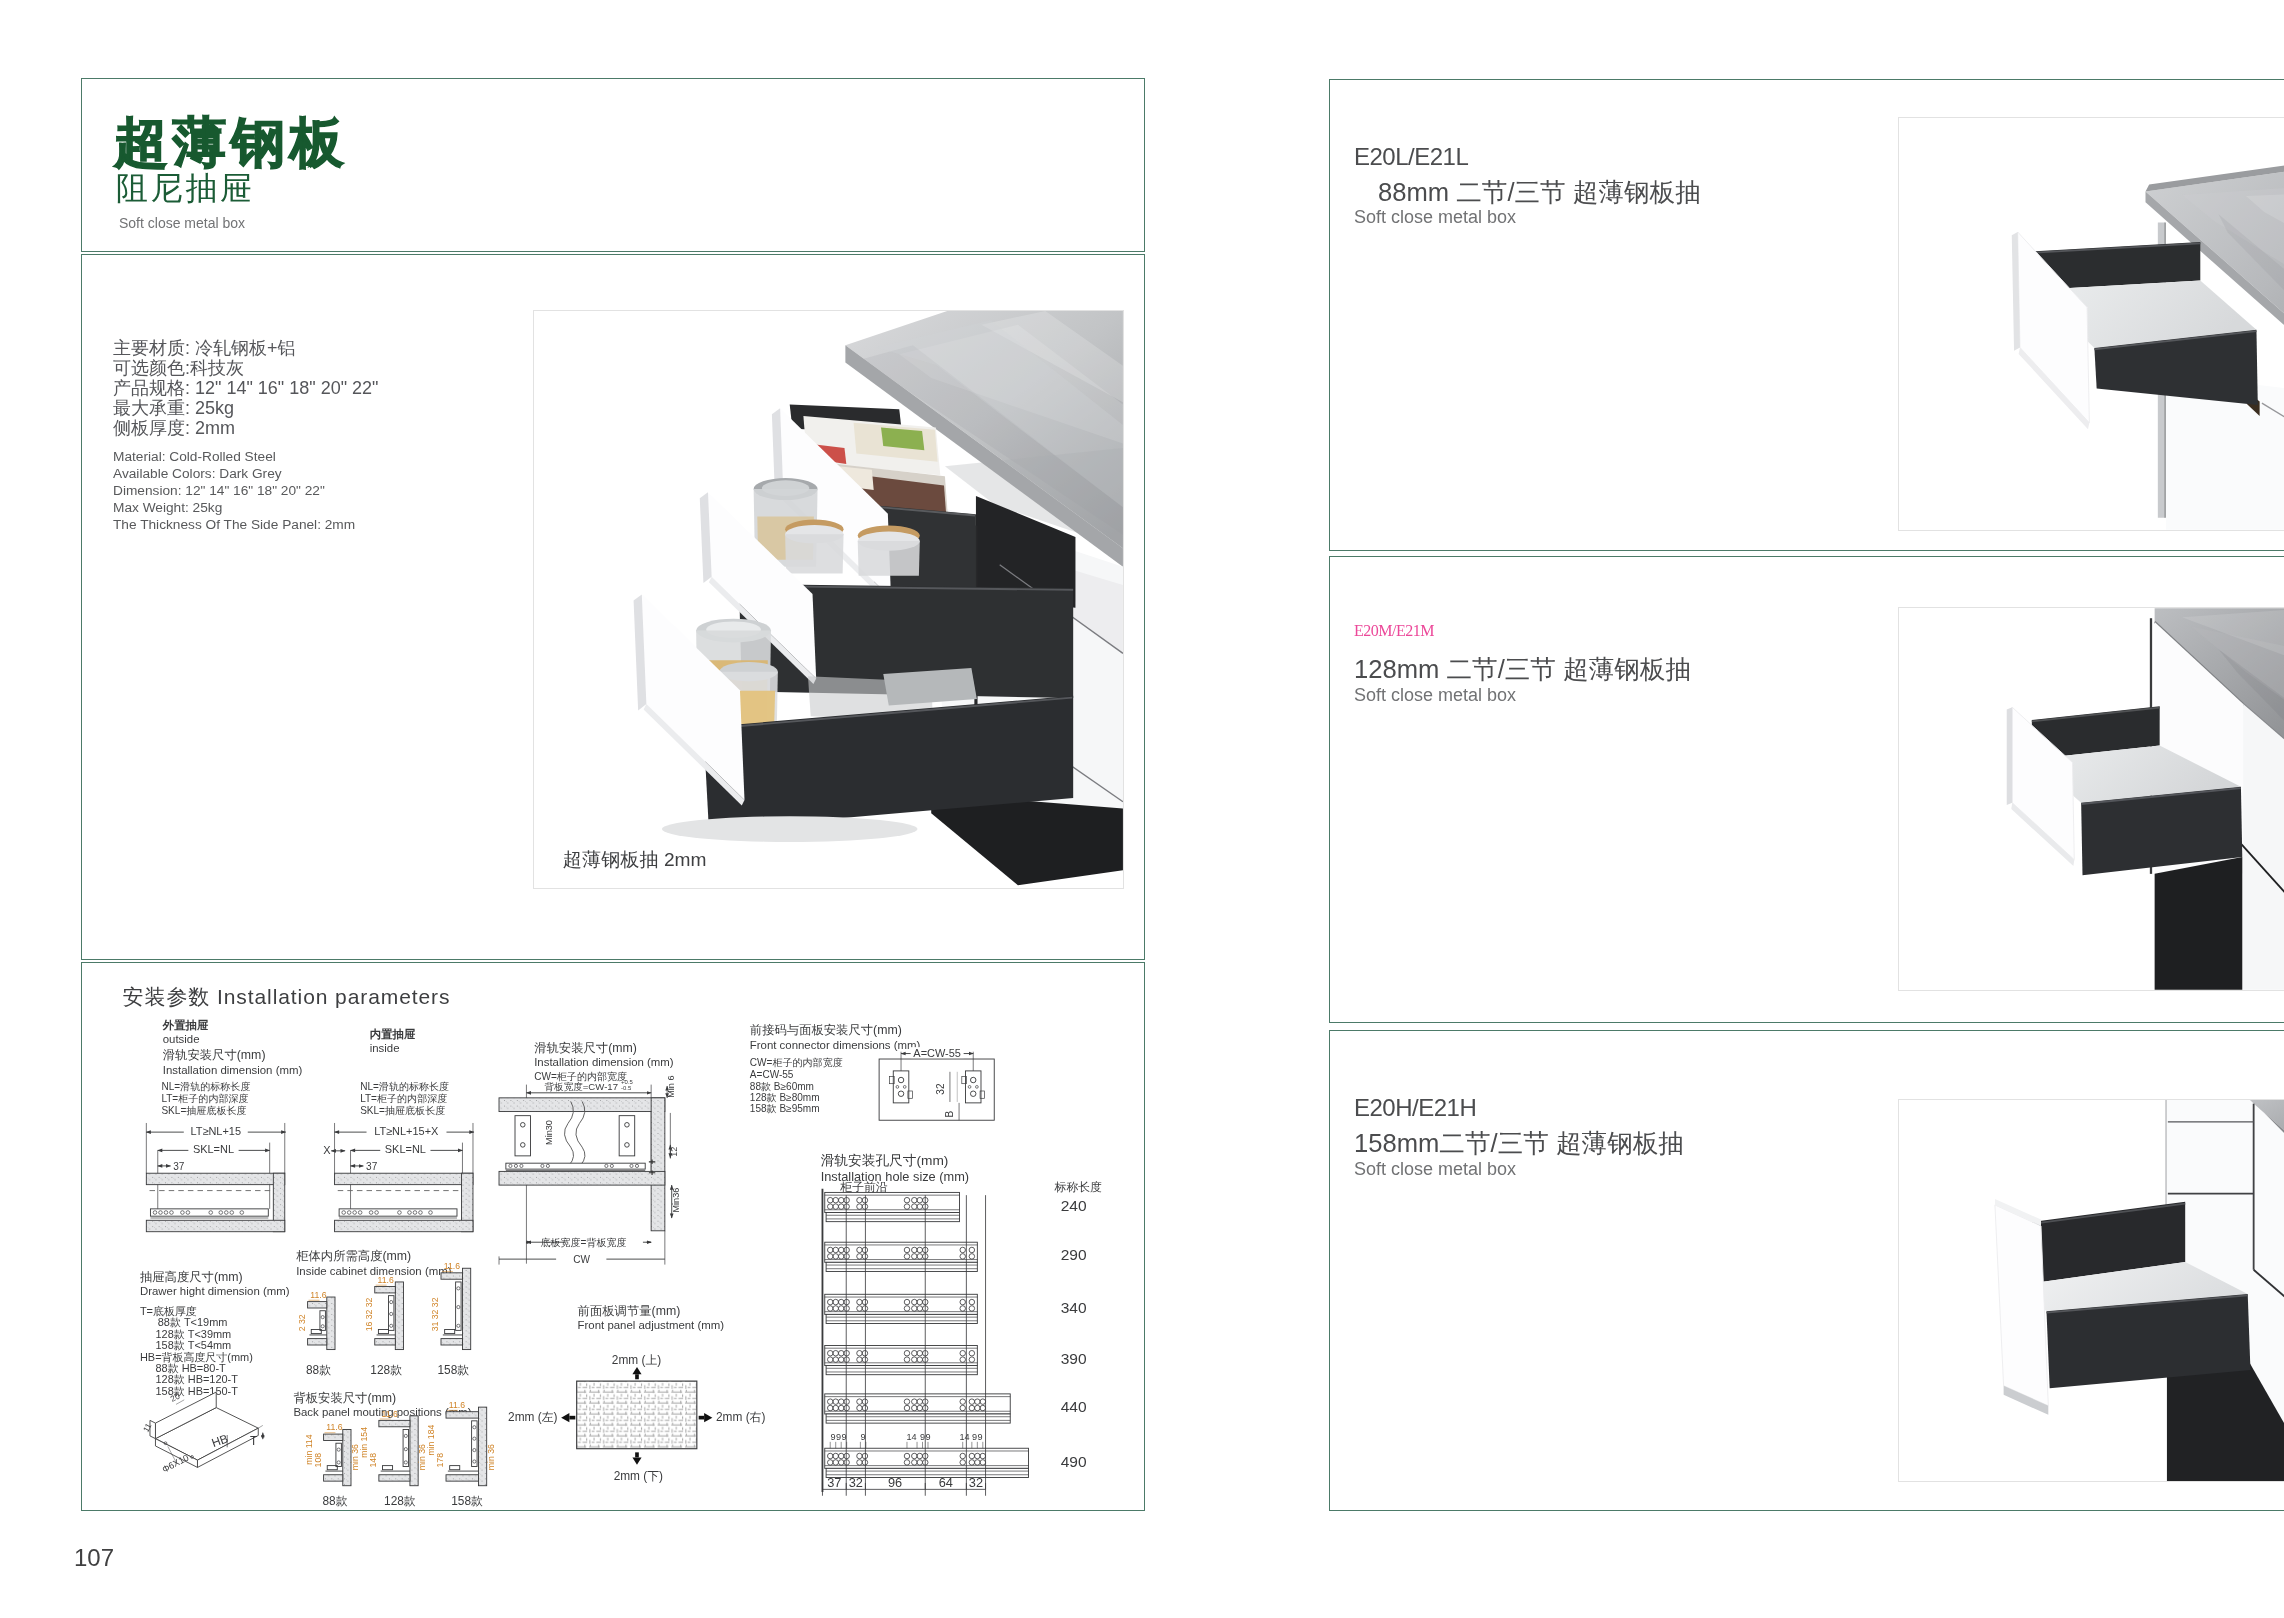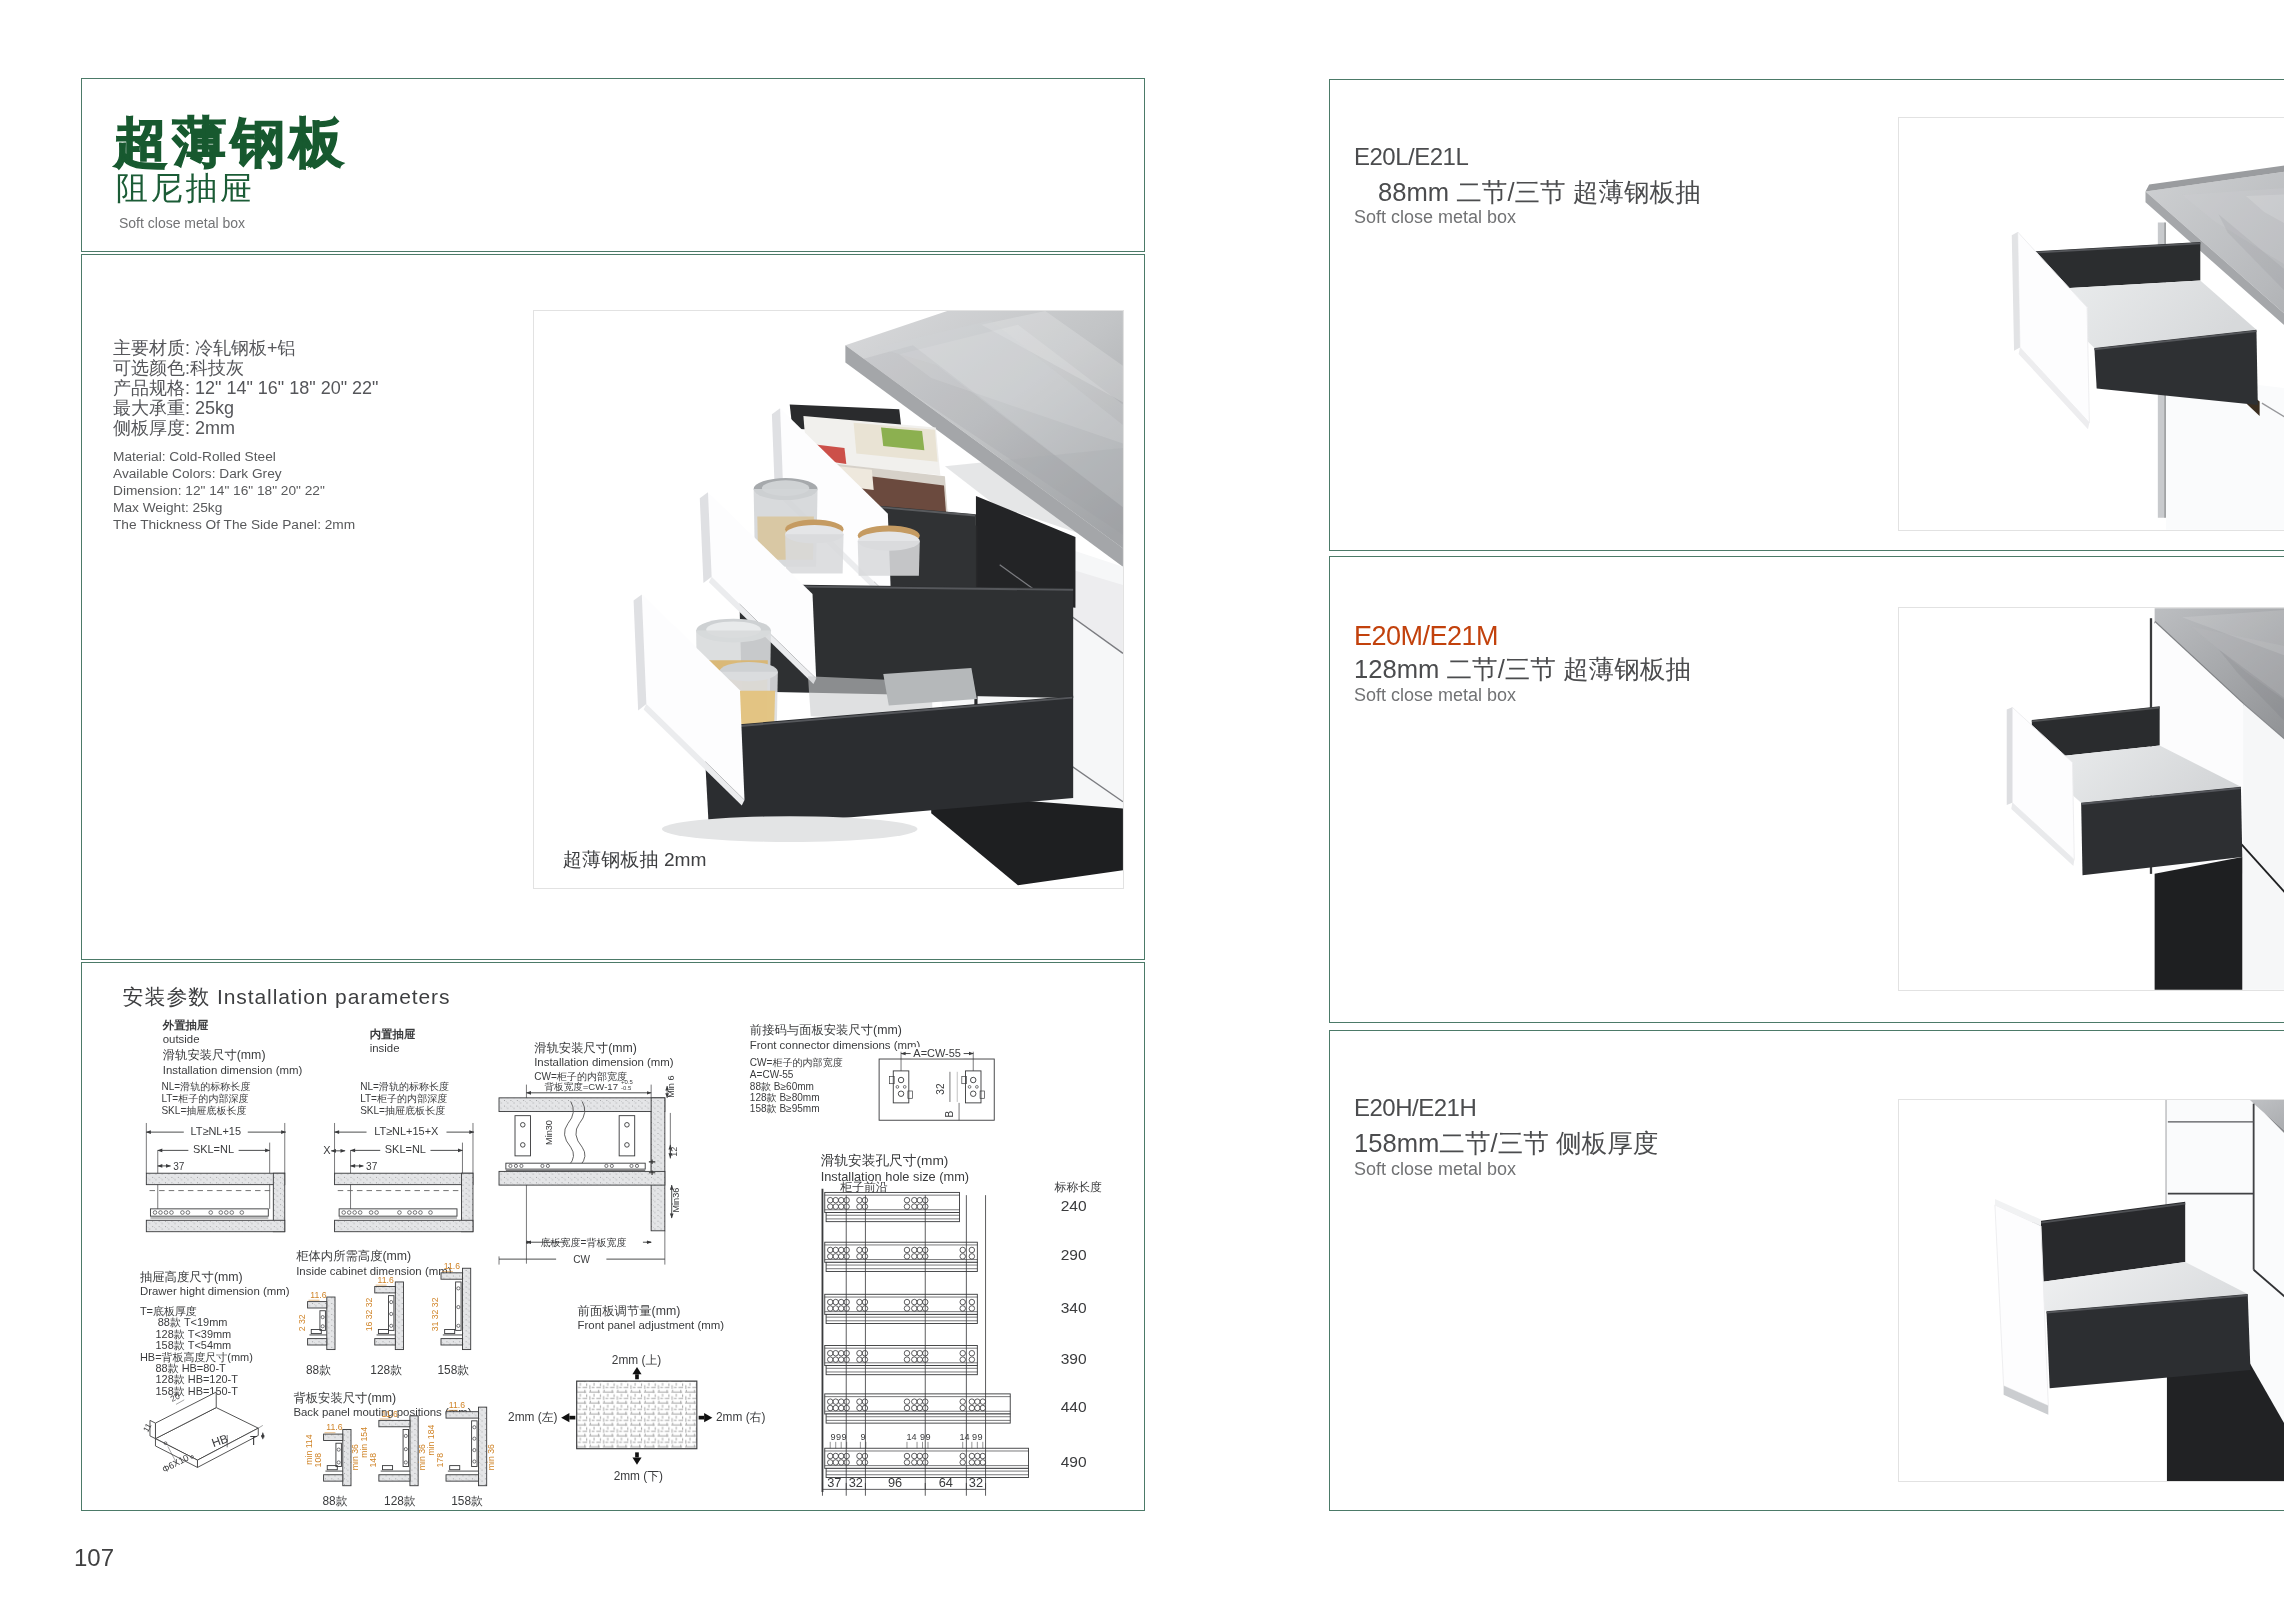--- a/index.html
+++ b/index.html
@@ -790,21 +790,21 @@
 <polygon points="260,249 412,414 417,667 265,502" fill="#fdfdfe" stroke="#ececee" stroke-width="2"></polygon>
 
 <polygon points="247,256 260,249 265,502 252,509" fill="#e2e3e5"></polygon>
 
 <polygon points="265,502 417,667 414,681 262,516" fill="#ededef"></polygon>
 </svg>
 </div>
 
 <div class="gbox" style="left:1329px;top:556px;width:1064px;height:467px;"></div>
 
-<div class="abs" style="left:1354px;top:623px;font-size:27px;color:#c2410c;letter-spacing:-0.5px;line-height:1;">E20M/E21M</div>
+<div class="abs" style="left:1354px;top:623px;font-size:16px;color:#ec4899;letter-spacing:-0.5px;line-height:1;font-family:Liberation Serif, serif;">E20M/E21M</div>
 
 <div class="abs" style="left:1354px;top:657px;font-size:25.6px;color:#4b4c4e;line-height:1;">128mm 二节/三节 超薄钢板抽</div>
 
 <div class="abs" style="left:1354px;top:686px;font-size:18px;color:#717274;line-height:1;">Soft close metal box</div>
 
 <div id="photo2" class="abs" style="outline:0.9px solid #e2e2e2;outline-offset:-0.5px;left:1899px;top:608px;width:467px;height:382px;"><svg width="467" height="382" viewBox="0 0 1023 836">
 <defs>
 <linearGradient id="ct2" x1="0" y1="0" x2="0.8" y2="1">
 <stop offset="0" stop-color="#bcbec1"></stop>
           <stop offset="1" stop-color="#7d7f82"></stop>
@@ -848,21 +848,21 @@
 <polygon points="236,222 248,217 248,426 236,431" fill="#dddee1"></polygon>
 
 <polygon points="248,426 384,551 382,565 246,440" fill="#e9eaec"></polygon>
 </svg>
 </div>
 
 <div class="gbox" style="left:1329px;top:1030px;width:1064px;height:481px;"></div>
 
 <div class="abs" style="left:1354px;top:1096px;font-size:24px;color:#4b4c4e;letter-spacing:-0.5px;line-height:1;">E20H/E21H</div>
 
-<div class="abs" style="left:1354px;top:1131px;font-size:25.6px;color:#4b4c4e;line-height:1;">158mm二节/三节 侧板厚度</div>
+<div class="abs" style="left:1354px;top:1131px;font-size:25.6px;color:#4b4c4e;line-height:1;">158mm二节/三节 超薄钢板抽</div>
 
 <div class="abs" style="left:1354px;top:1160px;font-size:18px;color:#717274;line-height:1;">Soft close metal box</div>
 
 <div id="photo3" class="abs" style="outline:0.9px solid #e2e2e2;outline-offset:-0.5px;left:1899px;top:1100px;width:467px;height:381px;"><svg width="467" height="381" viewBox="0 0 1023 835">
 <defs>
 <linearGradient id="ct3" x1="0" y1="0" x2="0.6" y2="1">
 <stop offset="0" stop-color="#bfc1c4"></stop>
           <stop offset="1" stop-color="#828487"></stop>
 </linearGradient>
 <linearGradient id="fl3" x1="0" y1="0" x2="1" y2="0.3">

